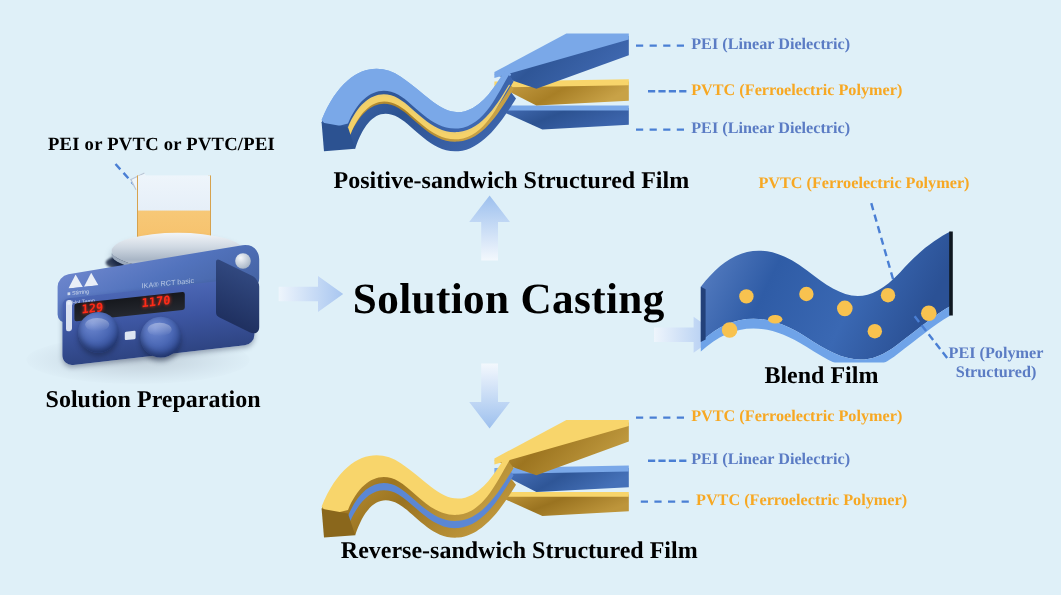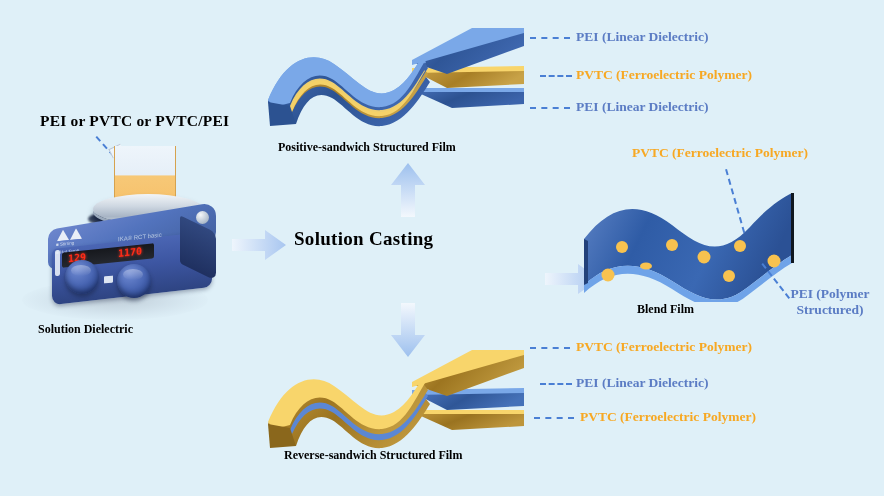--- a/index.html
+++ b/index.html
@@ -111,21 +111,21 @@
     border-left:1.6px solid #b9c6d6;
     transform:rotate(-26deg);
     background:#eef5fb;
   }
 
   
   .harrow{position:relative;}
   .harrow svg{display:block;}
 
   
-  .film-cap{font-size:12px;}
+  .film-cap{font-size:20px;}
 </style>
 </head>
 <body>
 
 <div id="stage">
 
   <div class="abs" style="left:0px;top:100px;width:265px;height:260px;">
 
     <div class="abs cap-black" style="left:40px;top:12px;font-size:15.5px;letter-spacing:.2px;">PEI or PVTC or PVTC/PEI</div>
 
@@ -173,38 +173,38 @@
 
     <div class="abs" style="left:55px;top:150px;width:5px;height:26px;background:#e8eef8;
                 transform:skewY(-6deg);border-radius:2px;opacity:.9;"></div>
 
     <div class="abs knob" style="left:65px;top:160px;"></div>
     <div class="abs knob" style="left:117px;top:164px;"></div>
 
     <div class="abs" style="left:104px;top:176px;width:9px;height:7px;background:#dde5f2;
                 border-radius:1px;transform:skewY(-6deg);"></div>
 
-    <div class="abs cap-black film-cap" style="left:38px;top:222px;">Solution Dielectric</div>
+    <div class="abs cap-black film-cap" style="left:38px;top:222px;">Solution Preparation</div>
   </div>
 
   <div class="abs" style="left:232px;top:150px;width:350px;height:230px;">
 
     <div class="abs harrow" style="left:0px;top:78px;">
       <svg width="55" height="34" viewBox="0 0 55 34">
         <defs>
           <linearGradient id="gA" x1="0" y1="0" x2="1" y2="0">
             <stop offset="0%" stop-color="#eef5fc"></stop>
             <stop offset="100%" stop-color="#a8c6f0"></stop>
           </linearGradient>
         </defs>
         <path d="M0,11 L33,11 L33,2 L54,17 L33,32 L33,23 L0,23 Z" fill="url(#gA)"></path>
       </svg>
     </div>
 
-    <div class="abs cap-black" style="left:62px;top:78px;font-size:19px;letter-spacing:.3px;">Solution Casting</div>
+    <div class="abs cap-black" style="left:62px;top:78px;font-size:36px;letter-spacing:.3px;">Solution Casting</div>
 
     <div class="abs harrow" style="left:313px;top:78px;">
       <svg width="55" height="34" viewBox="0 0 55 34">
         <defs>
           <linearGradient id="gB" x1="0" y1="0" x2="1" y2="0">
             <stop offset="0%" stop-color="#eef5fc"></stop>
             <stop offset="100%" stop-color="#a8c6f0"></stop>
           </linearGradient>
         </defs>
         <path d="M0,11 L33,11 L33,2 L54,17 L33,32 L33,23 L0,23 Z" fill="url(#gB)"></path>

